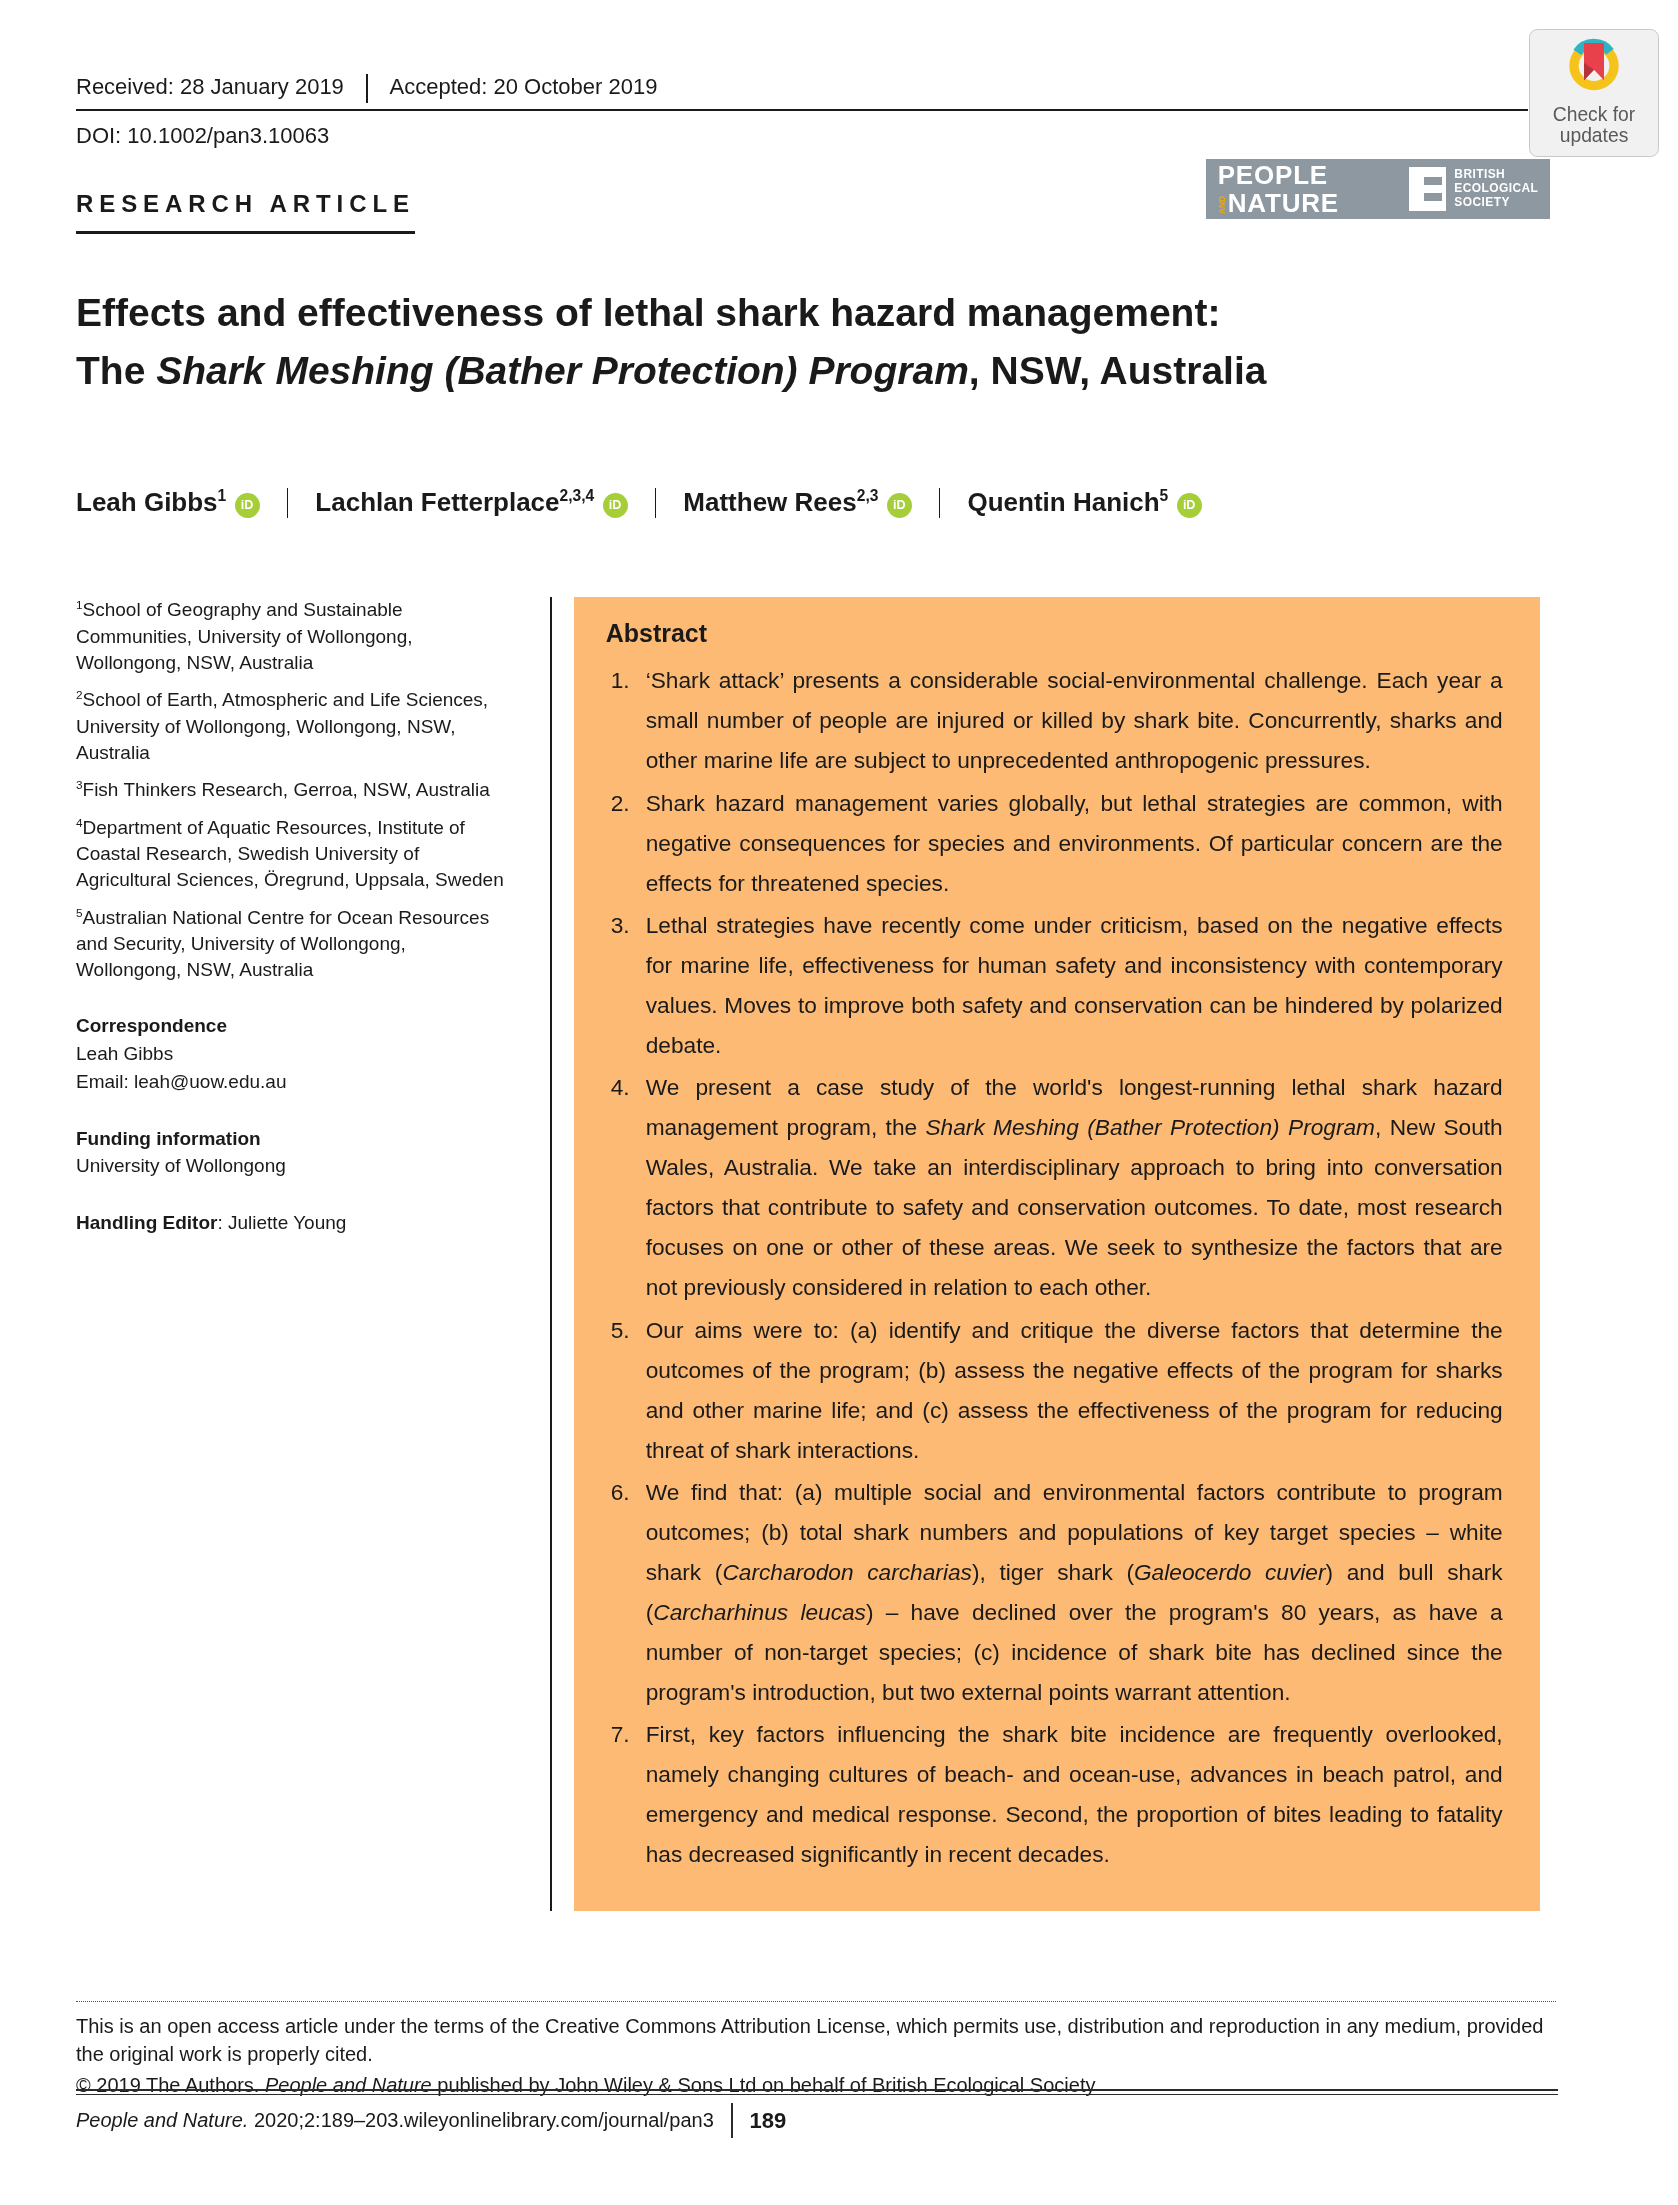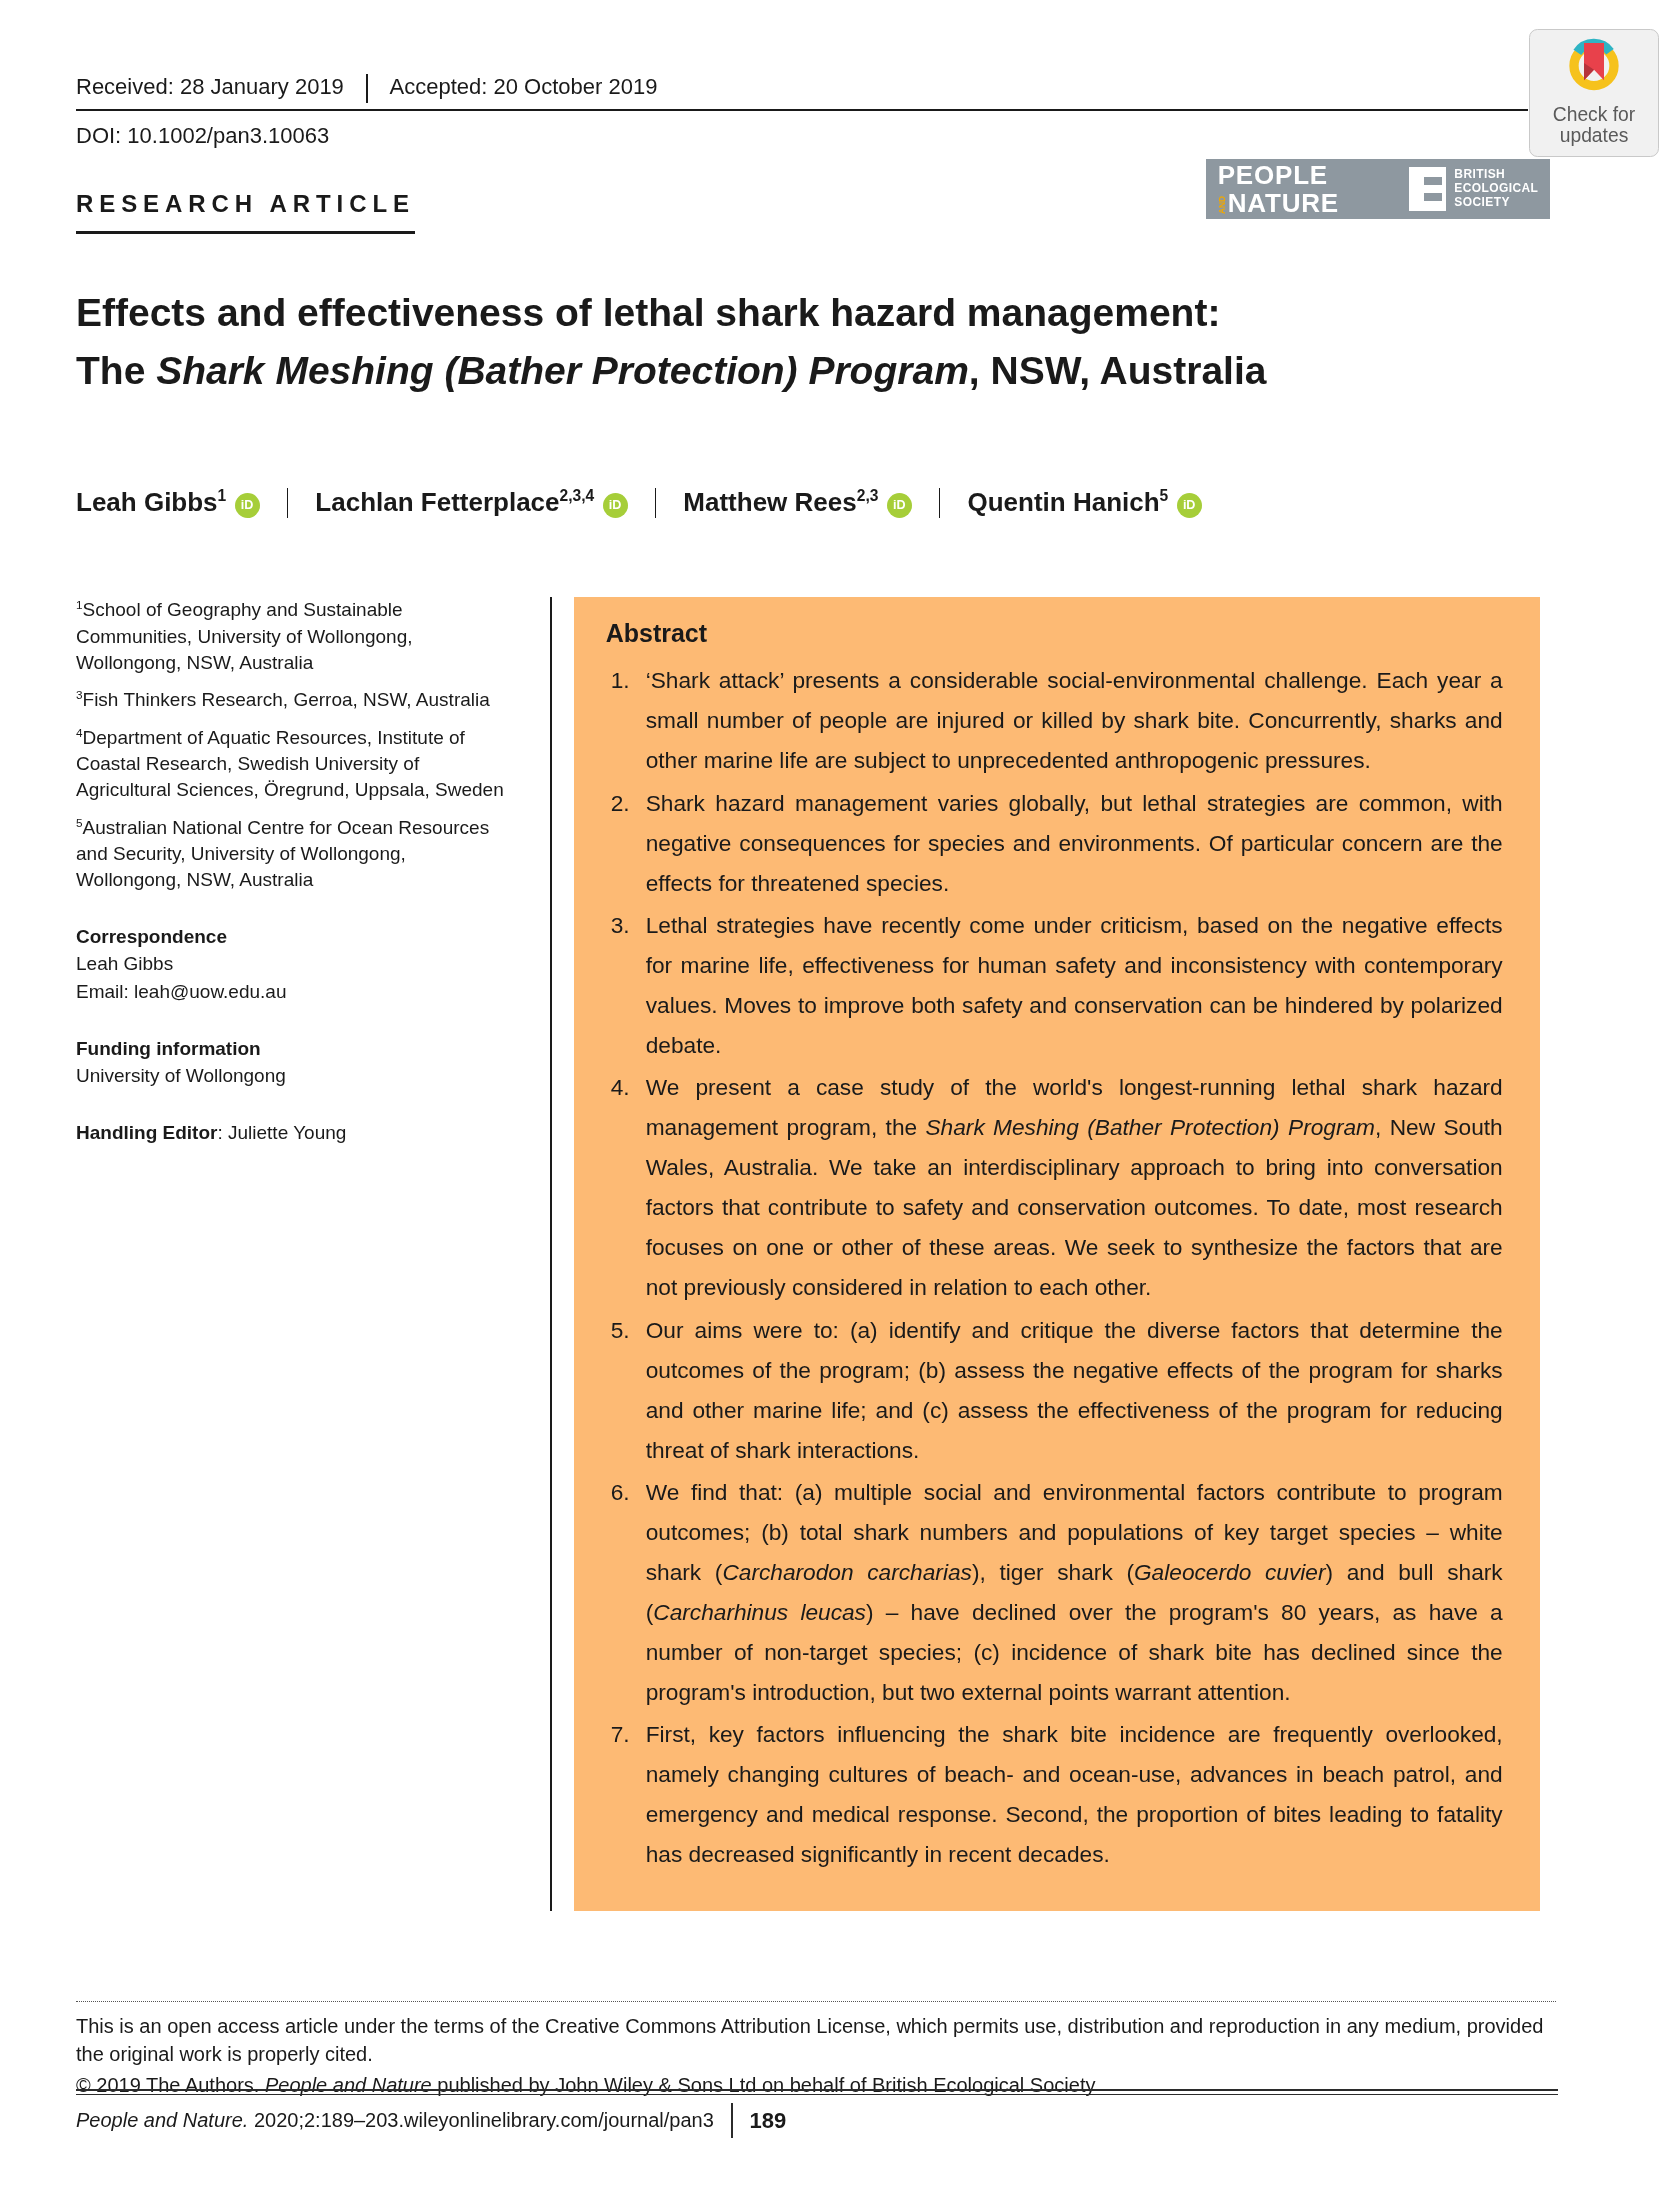--- a/index.html
+++ b/index.html
@@ -140,20 +140,21 @@
     <span><span>Lachlan Fetterplace</span><sup>2,3,4</sup><span class="orcid" style="background: rgb(166, 206, 57);">iD</span></span>
     <span class="author-sep"></span>
     <span><span>Matthew Rees</span><sup>2,3</sup><span class="orcid" style="background: rgb(166, 206, 57);">iD</span></span>
     <span class="author-sep"></span>
     <span><span>Quentin Hanich</span><sup>5</sup><span class="orcid" style="background: rgb(166, 206, 57);">iD</span></span>
   </div>
 
   <div class="main">
     <div class="sidebar">
       <p class="affil"><sup>1</sup><span>School of Geography and Sustainable Communities, University of Wollongong, Wollongong, NSW, Australia</span></p>
+      <p class="affil"><sup>2</sup><span>School of Earth, Atmospheric and Life Sciences, University of Wollongong, Wollongong, NSW, Australia</span></p>
       <p class="affil"><sup>3</sup><span>Fish Thinkers Research, Gerroa, NSW, Australia</span></p>
       <p class="affil"><sup>4</sup><span>Department of Aquatic Resources, Institute of Coastal Research, Swedish University of Agricultural Sciences, Öregrund, Uppsala, Sweden</span></p>
       <p class="affil"><sup>5</sup><span>Australian National Centre for Ocean Resources and Security, University of Wollongong, Wollongong, NSW, Australia</span></p>
 
       <p class="side-heading">Correspondence</p>
       <p class="side-plain">Leah Gibbs</p>
       <p class="side-plain">Email: leah@uow.edu.au</p>
 
       <p class="side-heading">Funding information</p>
       <p class="side-plain">University of Wollongong</p>

